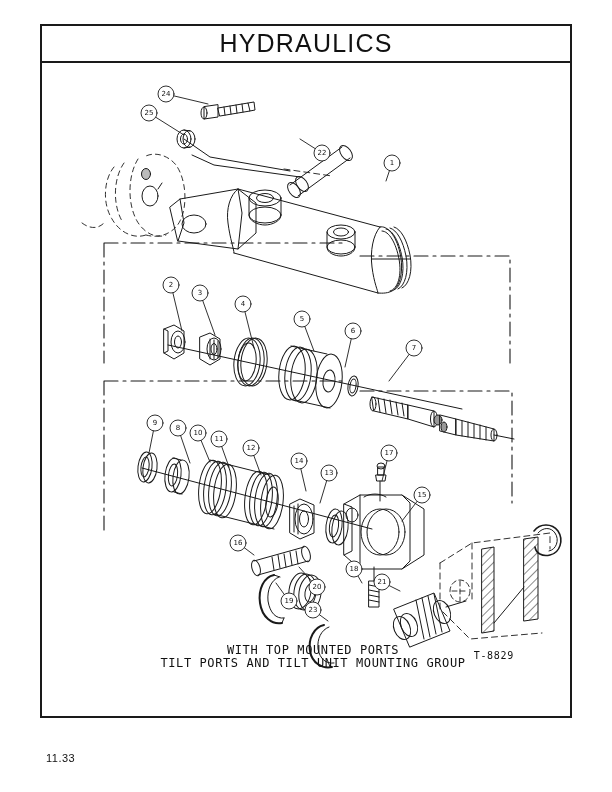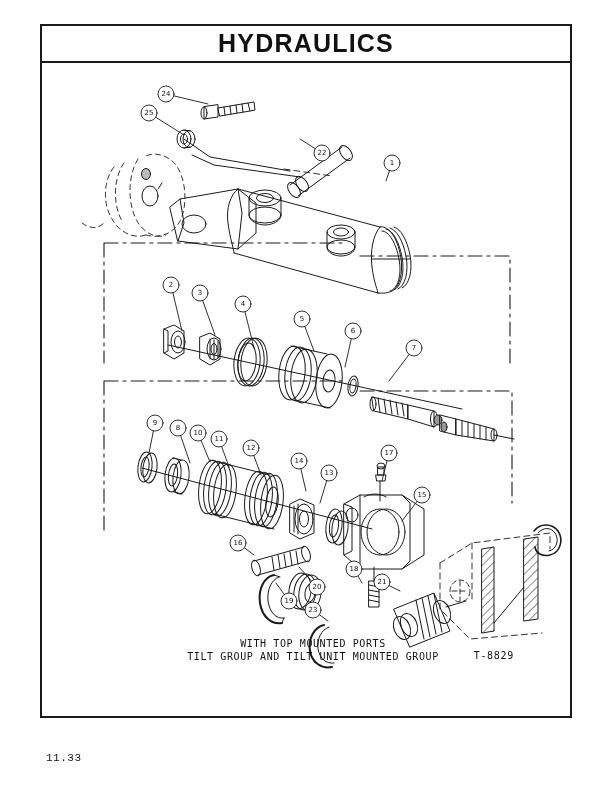--- a/index.html
+++ b/index.html
@@ -5,38 +5,38 @@
   html,body{margin:0;padding:0;background:#ffffff;}
   body{width:612px;height:792px;position:relative;overflow:hidden;
        font-family:"Liberation Sans",sans-serif;color:#111;}
 
   
   #page-frame{position:absolute;left:40px;top:24px;width:532px;height:694px;
               border:2px solid #1a1a1a;box-sizing:border-box;background:#fff;}
   #title-bar{position:absolute;left:0;top:0;width:100%;height:37px;
              border-bottom:2px solid #1a1a1a;box-sizing:border-box;
              display:flex;align-items:center;justify-content:center;}
-  #title-bar .t{font-size:25px;font-weight:bold;letter-spacing:1.2px;
+  #title-bar .t{font-size:25px;font-weight:normal;letter-spacing:1.2px;
                 font-family:"Liberation Sans",sans-serif;}
 
   
   #plate{position:absolute;left:0;top:37px;width:100%;height:655px;}
   #plate svg{display:block;width:100%;height:100%;}
 
   
   #caption{position:absolute;left:0;top:612px;width:100%;
            font-family:"DejaVu Sans Mono",monospace;}
-  #caption .lines{text-align:center;font-size:10px;line-height:12.5px;
-                  letter-spacing:.6px;padding-left:14px;}
+  #caption .lines{text-align:center;font-size:12px;line-height:12.5px;
+                  letter-spacing:.6px;padding-left:14px;margin-top:6px;}
   #caption .dwg{position:absolute;right:56px;top:12px;font-size:10px;
                 letter-spacing:.7px;}
 
   
   #footer{position:absolute;left:46px;top:752px;
-          font-family:Liberation Mono, monospace;font-size:11px;
+          font-family:Liberation Sans, sans-serif;font-size:11px;
           letter-spacing:.5px;}
 
   .callout-txt{font-family:"DejaVu Sans",sans-serif;font-size:7px;
                text-anchor:middle;dominant-baseline:central;fill:#111;}
 </style>
 </head>
 <body>
 
 <div id="page-frame">
 
@@ -385,20 +385,20 @@
         <text class="callout-txt" x="107" y="50">25</text>
       </g>
 
     </g>
   </svg>
   </div>
 
   <div id="caption">
     <div class="lines">
       <div>WITH TOP MOUNTED PORTS</div>
-      <div>TILT GROUP AND TILT UNIT MOUNTED GROUP</div>
+      <div>TILT PORTS AND TILT UNIT MOUNTING GROUP</div>
     </div>
     <div class="dwg">T-8829</div>
   </div>
 
 </div>
 
 <div id="footer">11.33</div>
 
 </body></html>

